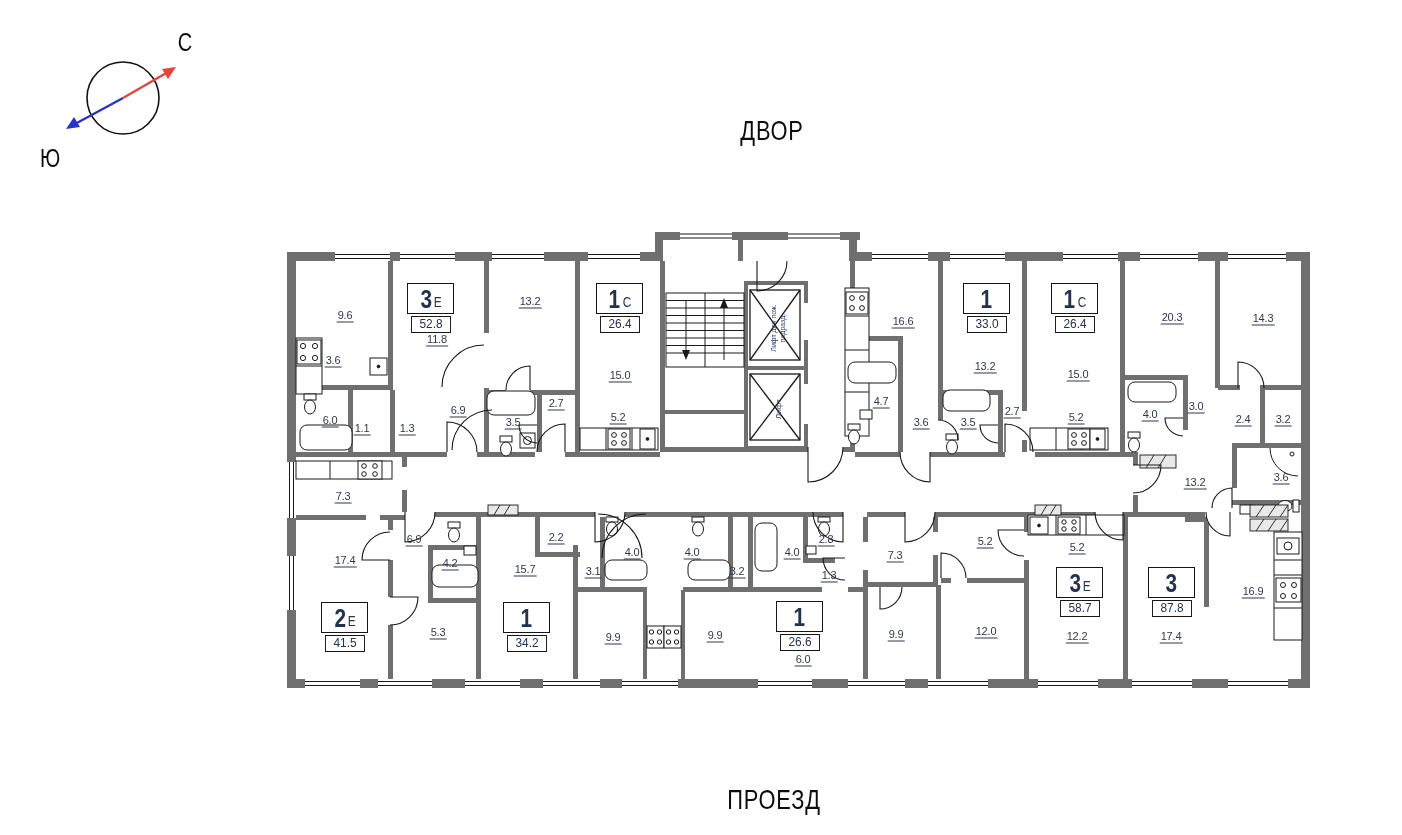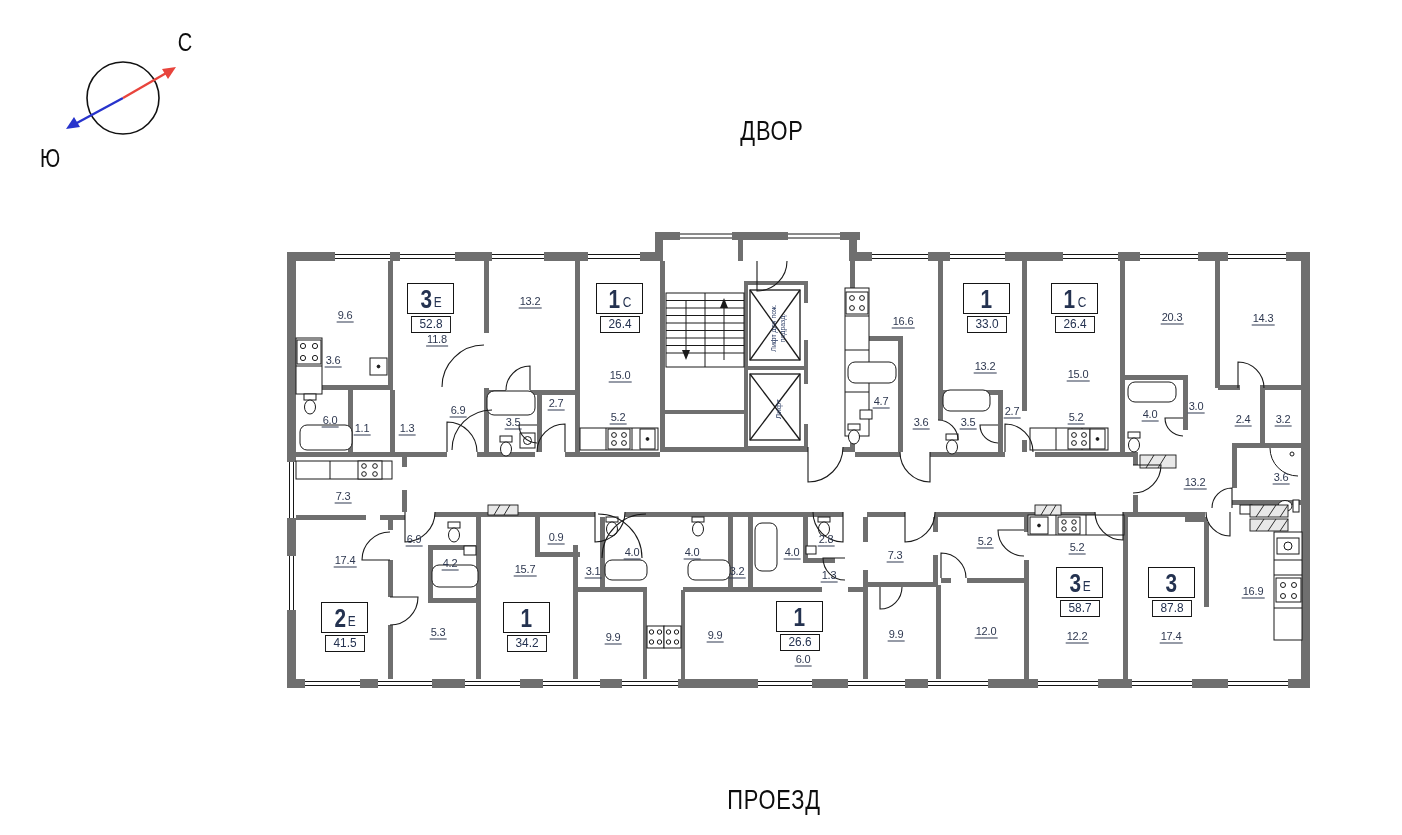--- a/index.html
+++ b/index.html
@@ -667,21 +667,21 @@
   <div class="rl" style="left:1263px;top:319px">14.3</div>
   <div class="rl" style="left:1243px;top:420px">2.4</div>
   <div class="rl" style="left:1283px;top:420px">3.2</div>
   <div class="rl" style="left:1195px;top:483px">13.2</div>
   <div class="rl" style="left:1281px;top:478px">3.6</div>
   <div class="rl" style="left:343px;top:497px">7.3</div>
   <div class="rl" style="left:345px;top:561px">17.4</div>
   <div class="rl" style="left:414px;top:540px">6.9</div>
   <div class="rl" style="left:450px;top:564px">4.2</div>
   <div class="rl" style="left:438px;top:633px">5.3</div>
-  <div class="rl" style="left:556px;top:538px">0.9</div>
+  <div class="rl" style="left:556px;top:538px">2.2</div>
   <div class="rl" style="left:525px;top:570px">15.7</div>
   <div class="rl" style="left:593px;top:572px">3.1</div>
   <div class="rl" style="left:632px;top:553px">4.0</div>
   <div class="rl" style="left:613px;top:638px">9.9</div>
   <div class="rl" style="left:692px;top:553px">4.0</div>
   <div class="rl" style="left:737px;top:572px">3.2</div>
   <div class="rl" style="left:715px;top:636px">9.9</div>
   <div class="rl" style="left:792px;top:553px">4.0</div>
   <div class="rl" style="left:826px;top:540px">2.8</div>
   <div class="rl" style="left:829px;top:576px">1.3</div>

